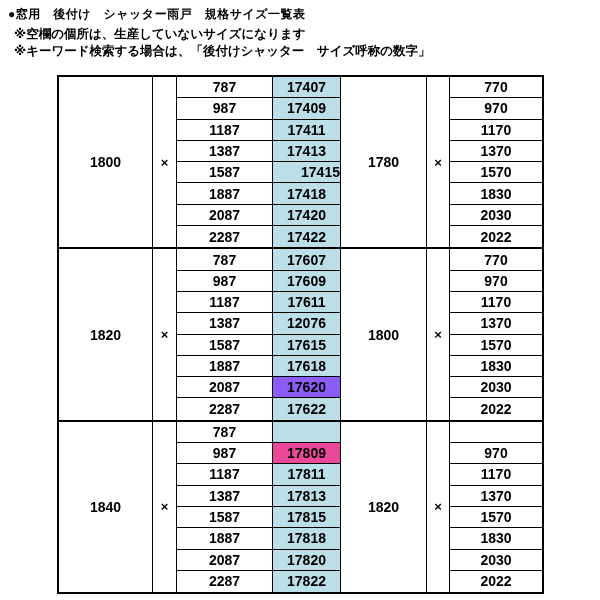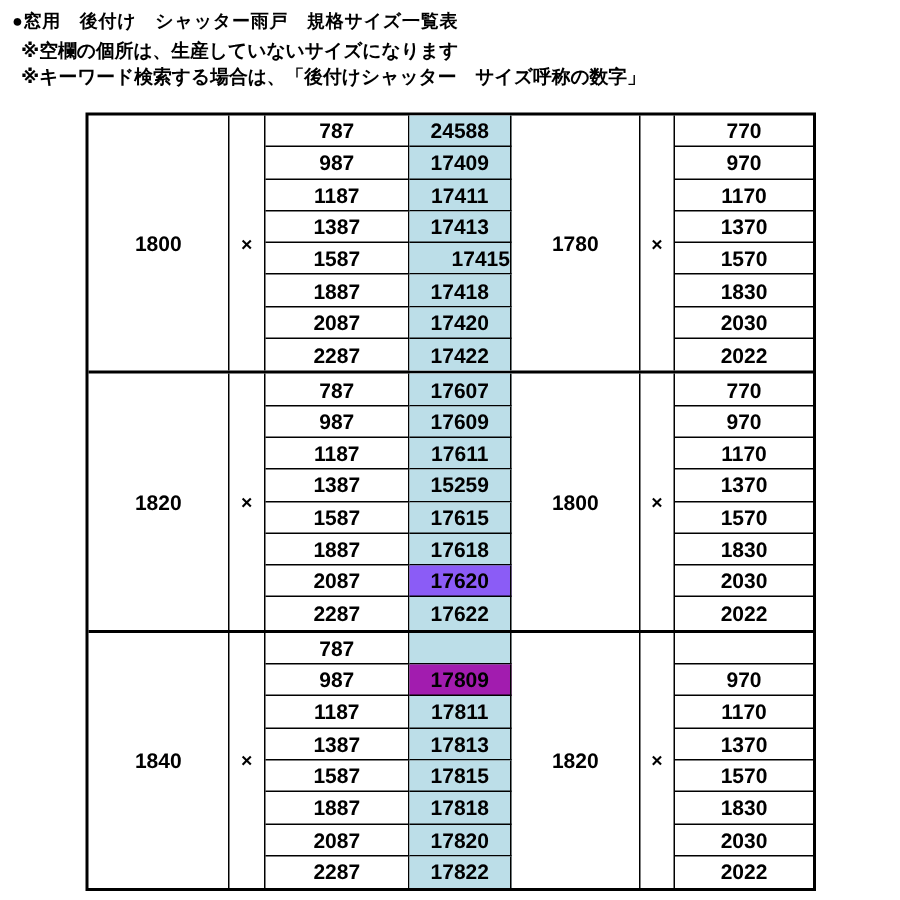--- a/index.html
+++ b/index.html
@@ -66,21 +66,21 @@
   <h1 class="title">●窓用　後付け　シャッター雨戸　規格サイズ一覧表</h1>
   <div class="notes">
     <div class="note">※空欄の個所は、生産していないサイズになります</div>
     <div class="note">※キーワード検索する場合は、「後付けシャッター　サイズ呼称の数字」</div>
   </div>
   <div class="size-table">
       <div class="group">
         <div class="cell c-hl">1800</div>
         <div class="cell c-x1">×</div>
         <div class="cell c-w" style="grid-row: 1;">787</div>
-        <div class="cell c-code" style="background: rgb(188, 222, 232); grid-row: 1;">24588</div>
+        <div class="cell c-code" style="background: rgb(188, 222, 232); grid-row: 1;">17407</div>
         <div class="cell c-wr" style="grid-row: 1;">770</div>
         <div class="cell c-w" style="grid-row: 2;">987</div>
         <div class="cell c-code" style="background: rgb(188, 222, 232); grid-row: 2; text-align: center;">17409</div>
         <div class="cell c-wr" style="grid-row: 2;">970</div>
         <div class="cell c-w" style="grid-row: 3;">1187</div>
         <div class="cell c-code" style="background: rgb(188, 222, 232); grid-row: 3;">17411</div>
         <div class="cell c-wr" style="grid-row: 3;">1170</div>
         <div class="cell c-w" style="grid-row: 4;">1387</div>
         <div class="cell c-code" style="background: rgb(188, 222, 232); grid-row: 4;">17413</div>
         <div class="cell c-wr" style="grid-row: 4;">1370</div>
@@ -105,21 +105,21 @@
         <div class="cell c-w" style="grid-row: 1;">787</div>
         <div class="cell c-code" style="background: rgb(188, 222, 232); grid-row: 1;">17607</div>
         <div class="cell c-wr" style="grid-row: 1;">770</div>
         <div class="cell c-w" style="grid-row: 2;">987</div>
         <div class="cell c-code" style="background: rgb(188, 222, 232); grid-row: 2;">17609</div>
         <div class="cell c-wr" style="grid-row: 2;">970</div>
         <div class="cell c-w" style="grid-row: 3;">1187</div>
         <div class="cell c-code" style="background: rgb(188, 222, 232); grid-row: 3;">17611</div>
         <div class="cell c-wr" style="grid-row: 3;">1170</div>
         <div class="cell c-w" style="grid-row: 4;">1387</div>
-        <div class="cell c-code" style="background: rgb(188, 222, 232); grid-row: 4;">15259</div>
+        <div class="cell c-code" style="background: rgb(188, 222, 232); grid-row: 4;">12076</div>
         <div class="cell c-wr" style="grid-row: 4;">1370</div>
         <div class="cell c-w" style="grid-row: 5;">1587</div>
         <div class="cell c-code" style="background: rgb(188, 222, 232); grid-row: 5;">17615</div>
         <div class="cell c-wr" style="grid-row: 5;">1570</div>
         <div class="cell c-w" style="grid-row: 6;">1887</div>
         <div class="cell c-code" style="background: rgb(188, 222, 232); grid-row: 6;">17618</div>
         <div class="cell c-wr" style="grid-row: 6;">1830</div>
         <div class="cell c-w" style="grid-row: 7;">2087</div>
         <div class="cell c-code" style="background: #8b5cf6; grid-row: 7;">17620</div>
         <div class="cell c-wr" style="grid-row: 7;">2030</div>
@@ -129,21 +129,21 @@
         <div class="cell c-hr">1800</div>
         <div class="cell c-x2">×</div>
       </div>
       <div class="group">
         <div class="cell c-hl">1840</div>
         <div class="cell c-x1">×</div>
         <div class="cell c-w" style="grid-row: 1;">787</div>
         <div class="cell c-code" style="background: rgb(188, 222, 232); grid-row: 1;"></div>
         <div class="cell c-wr" style="grid-row: 1;"></div>
         <div class="cell c-w" style="grid-row: 2;">987</div>
-        <div class="cell c-code" style="background: #a21caf; grid-row: 2; text-align: center;">17809</div>
+        <div class="cell c-code" style="background: #ec4899; grid-row: 2; text-align: center;">17809</div>
         <div class="cell c-wr" style="grid-row: 2;">970</div>
         <div class="cell c-w" style="grid-row: 3;">1187</div>
         <div class="cell c-code" style="background: rgb(188, 222, 232); grid-row: 3;">17811</div>
         <div class="cell c-wr" style="grid-row: 3;">1170</div>
         <div class="cell c-w" style="grid-row: 4;">1387</div>
         <div class="cell c-code" style="background: rgb(188, 222, 232); grid-row: 4;">17813</div>
         <div class="cell c-wr" style="grid-row: 4;">1370</div>
         <div class="cell c-w" style="grid-row: 5;">1587</div>
         <div class="cell c-code" style="background: rgb(188, 222, 232); grid-row: 5;">17815</div>
         <div class="cell c-wr" style="grid-row: 5;">1570</div>

